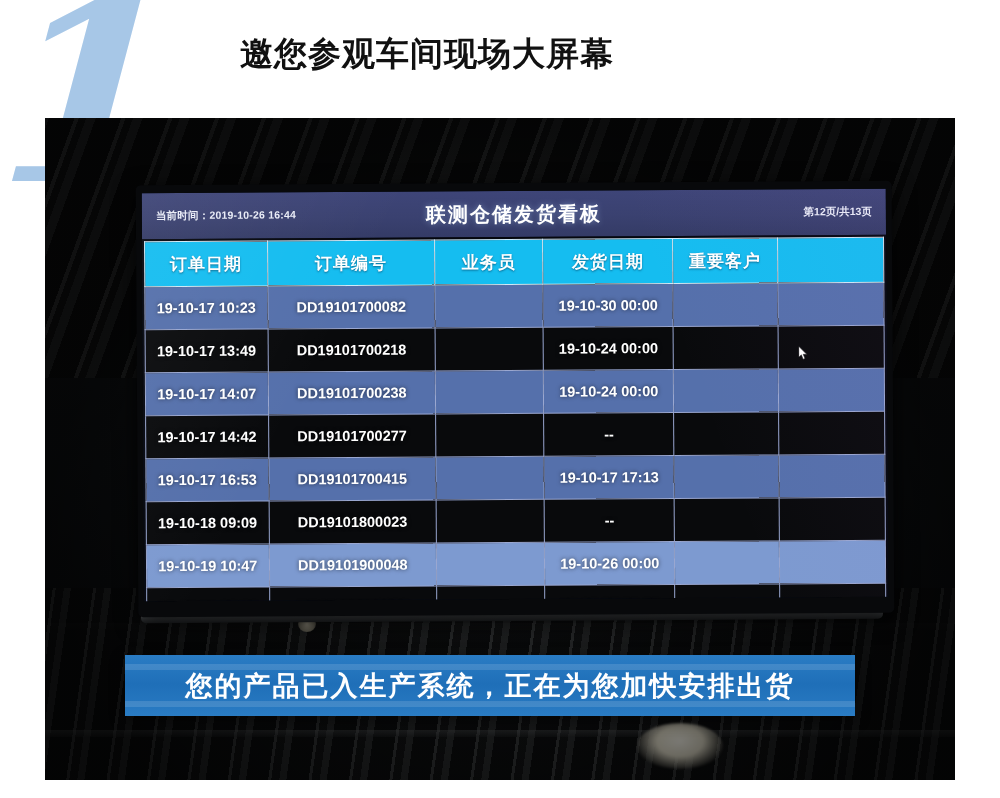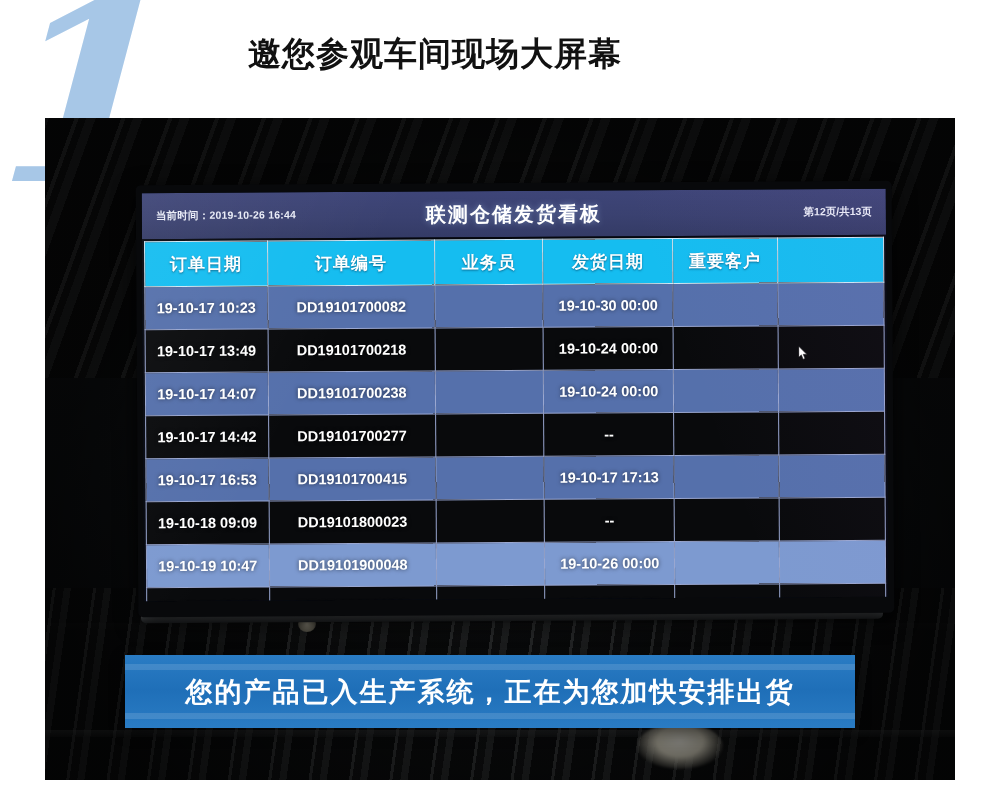--- a/index.html
+++ b/index.html
@@ -29,21 +29,21 @@
     font-weight: 700;
     line-height: 230px;
     text-align: left;
     user-select: none;
     transform: skewX(-4deg);
   }
 
   
   .page-title {
     position: absolute;
-    left: 248px;
+    left: 240px;
     top: 32px;
     font-size: 33px;
     font-weight: 700;
     color: #111111;
     letter-spacing: 1px;
     white-space: nowrap;
   }
 
   
   .photo {
@@ -256,21 +256,21 @@
     height: 14px;
     pointer-events: none;
   }
 
   
   .banner {
     position: absolute;
     left: 125px;
     top: 655px;
     width: 730px;
-    height: 73px;
+    height: 61px;
     background: linear-gradient(180deg, #2a7cc4 0%, #1f6fb8 48%, #2a7cc4 100%);
     display: flex;
     align-items: center;
     justify-content: center;
     box-shadow: 0 4px 14px rgba(0,0,0,.45);
   }
   .banner::before,
   .banner::after {
     content: "";
     position: absolute;

